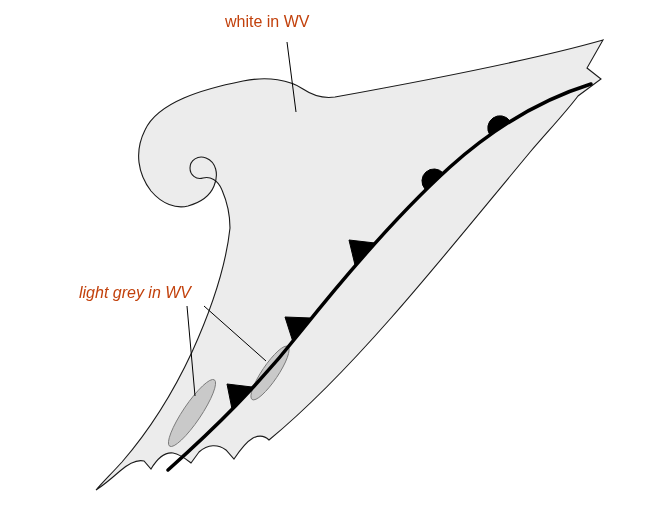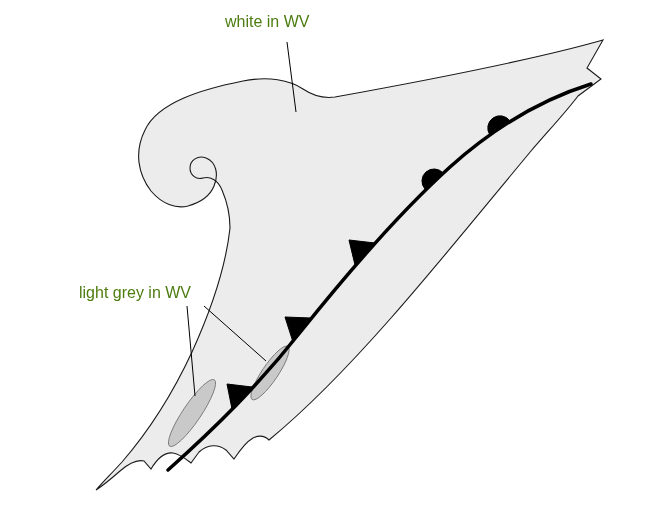--- a/index.html
+++ b/index.html
@@ -17,26 +17,26 @@
   }
   .canvas svg {
     position: absolute;
     left: 0;
     top: 0;
   }
   .label {
     position: absolute;
     font-size: 16px;
     line-height: 1.1;
-    color: #4d7c0f;
+    color: #c2410c;
     white-space: nowrap;
     user-select: none;
   }
   .label-white { left: 225px; top: 13px; }
-  .label-grey  { left: 79px;  top: 284px; }
+  .label-grey  { left: 79px;  top: 284px; font-style: italic; }
   .cloud-outline   { stroke: #1a1a1a; stroke-width: 1.1; }
   .front           { stroke: #000000; stroke-width: 3.5; fill: none; stroke-linecap: round; }
   .pip             { stroke: #000000; stroke-width: 1; }
   .band            { stroke: #7a7a7a; stroke-width: 0.9; }
   .leader          { stroke: #000000; stroke-width: 1; fill: none; }
 </style>
 </head>
 <body>
 
 <div class="canvas">

